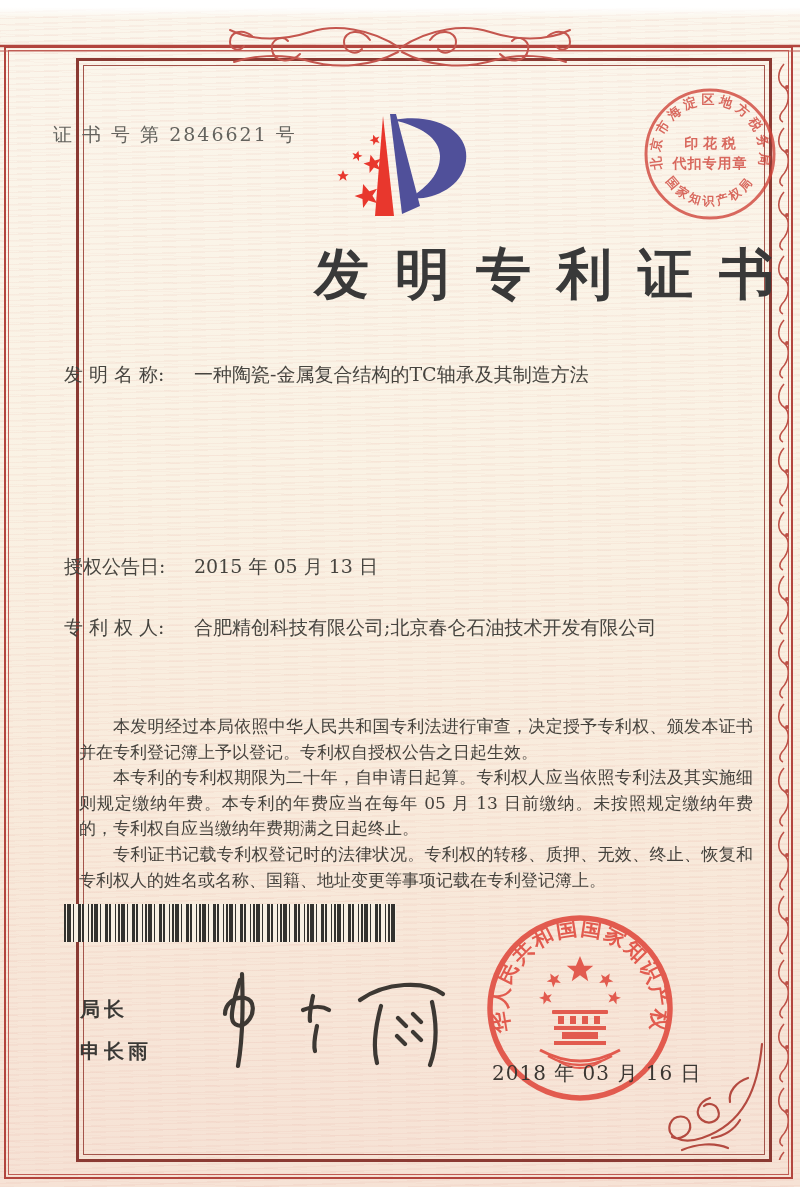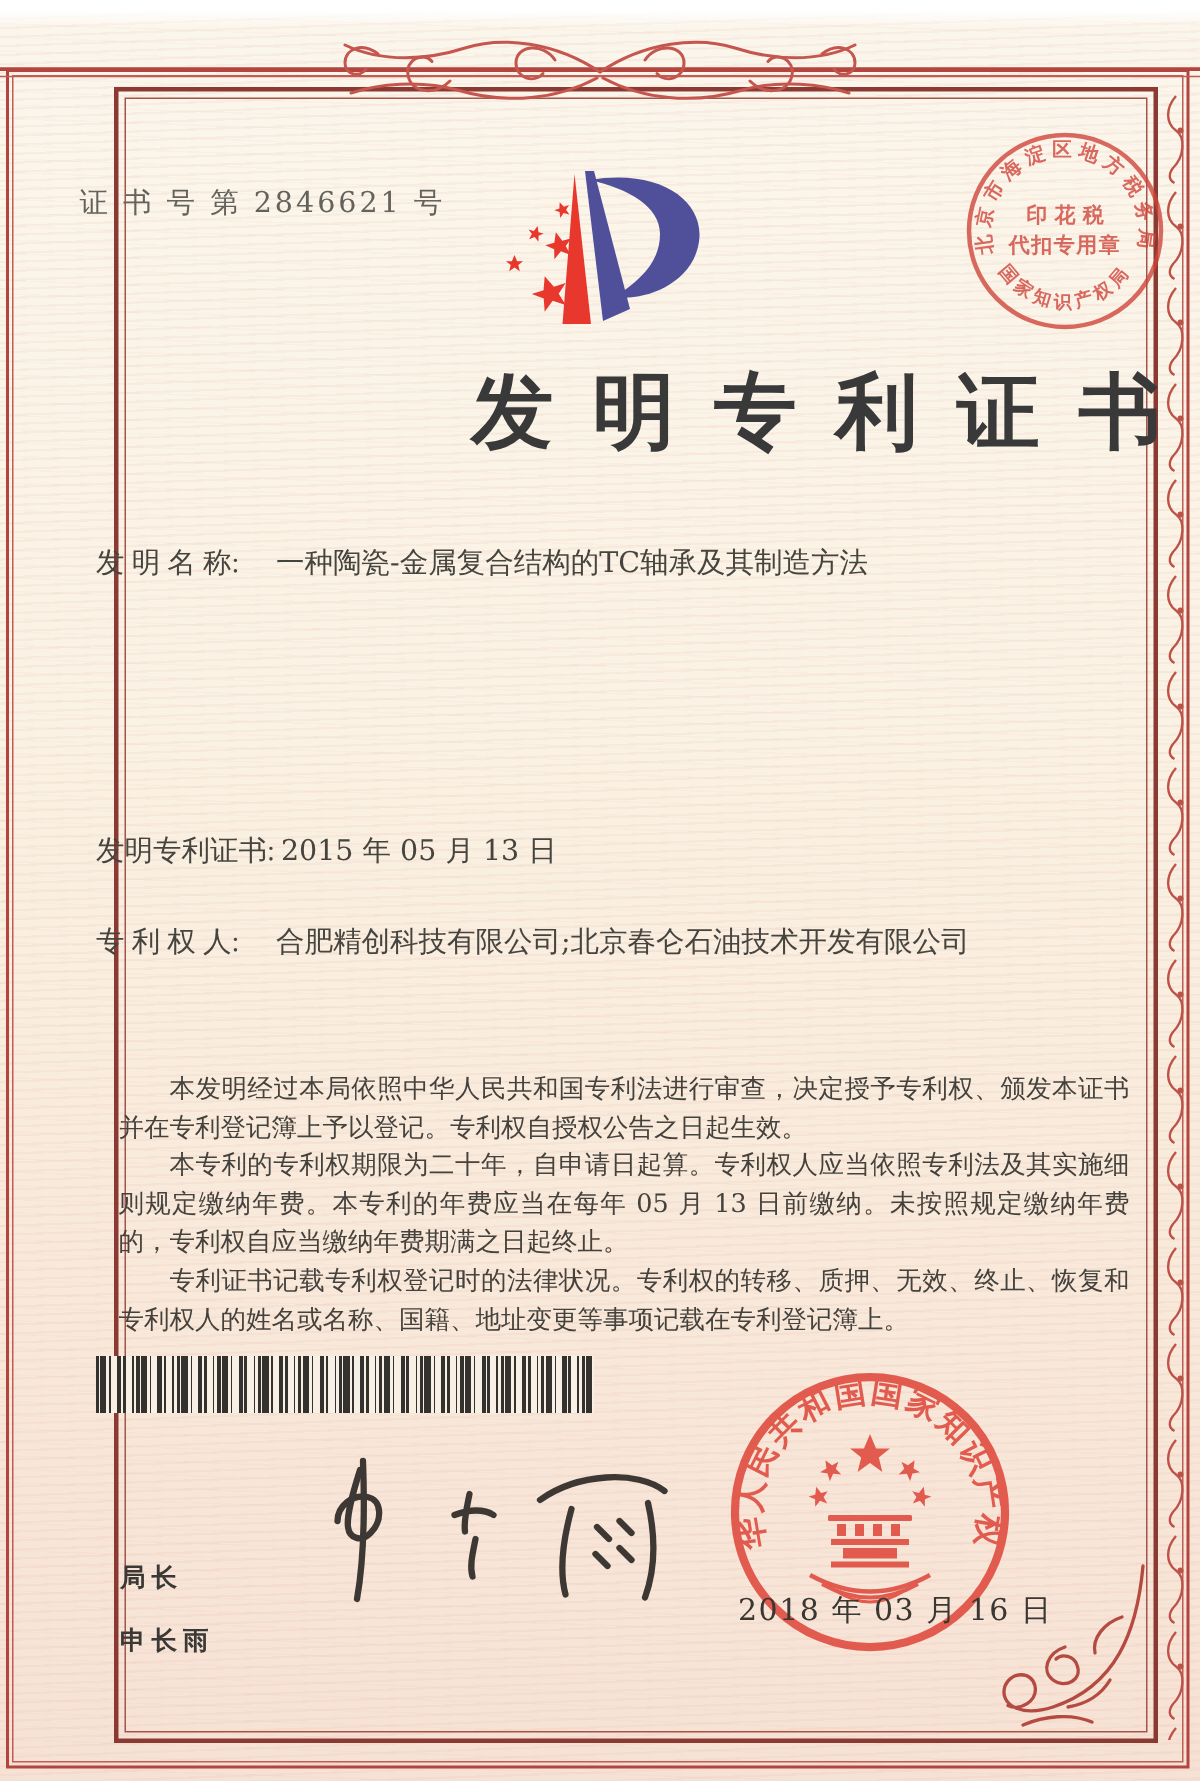--- a/index.html
+++ b/index.html
@@ -20,32 +20,32 @@
   .outer-frame::after{content:"";position:absolute;inset:2px;border:1px solid #c05c54;}
   
   .inner-frame{position:absolute;left:76px;top:58px;width:696px;height:1104px;
     border:3px solid #8b3a33;box-sizing:border-box;}
   .inner-frame::after{content:"";position:absolute;inset:4px;border:1px solid #a4544b;}
   .abs{position:absolute;}
   .cert-no{left:53px;top:122px;font-size:19px;letter-spacing:2px;color:#63625d;}
   .title{left:0;right:0;top:238px;text-align:right;font-size:55px;font-weight:600;
     letter-spacing:26px;text-indent:26px;color:#393939;}
   .field{left:64px;font-size:19px;color:#46443f;white-space:nowrap;}
-  .flabel{display:inline-block;min-width:116px;font-family:Liberation Serif, serif;}
-  .fvalue{margin-left:4px;}
+  .flabel{display:inline-block;min-width:116px;}
+  .fvalue{margin-left:14px;}
   .bodytext{left:79px;top:714px;width:674px;font-size:17px;line-height:25.6px;
     text-align:justify;color:#45423d;}
   .bodytext p{margin:0;text-indent:2em;}
   .barcode{left:64px;top:904px;width:332px;height:38px;
     background:repeating-linear-gradient(90deg,
       #33322f 0 2px,#f8f0e4 2px 3px,#33322f 3px 7px,#f8f0e4 7px 9px,
       #33322f 9px 10px,#f8f0e4 10px 14px,#33322f 14px 17px,#f8f0e4 17px 18px,
       #33322f 18px 20px,#f8f0e4 20px 24px,#33322f 24px 25px,#f8f0e4 25px 27px);}
-  .officer{left:80px;font-size:17px;font-weight:600;color:#3b3936;
-    font-family:"DejaVu Sans","Liberation Sans",sans-serif;letter-spacing:4px;margin-top:44px;}
+  .officer{left:80px;font-size:20px;font-weight:600;color:#3b3936;
+    font-family:"DejaVu Sans","Liberation Sans",sans-serif;letter-spacing:4px;}
   .issue-date{left:492px;top:1060px;font-size:20px;letter-spacing:1px;color:#3a3632;z-index:7;}
   svg text{font-family:"DejaVu Serif","Liberation Serif",serif;}
 </style>
 </head>
 <body>
 
 <div class="page">
 
   <svg width="0" height="0" style="position:absolute">
     <defs>
@@ -125,21 +125,21 @@
     <text x="74" y="68" font-size="14" font-weight="600" fill="#cf4238" text-anchor="middle">印 花 税</text>
     <text x="74" y="88" font-size="14" font-weight="600" fill="#cf4238" text-anchor="middle" letter-spacing="1">代扣专用章</text>
   </svg>
 
   <div class="abs title">发明专利证书</div>
 
   <div class="abs field" style="top:362px">
     <span class="flabel">发 明 名 称:</span><span class="fvalue">一种陶瓷-金属复合结构的TC轴承及其制造方法</span>
   </div>
   <div class="abs field" style="top:554px">
-    <span class="flabel">发明专利证书:</span><span class="fvalue">2015 年 05 月 13 日</span>
+    <span class="flabel">授权公告日:</span><span class="fvalue">2015 年 05 月 13 日</span>
   </div>
   <div class="abs field" style="top:615px">
     <span class="flabel">专 利 权 人:</span><span class="fvalue">合肥精创科技有限公司;北京春仑石油技术开发有限公司</span>
   </div>
 
   <div class="abs bodytext">
     <p>本发明经过本局依照中华人民共和国专利法进行审查，决定授予专利权、颁发本证书并在专利登记簿上予以登记。专利权自授权公告之日起生效。</p>
     <p>本专利的专利权期限为二十年，自申请日起算。专利权人应当依照专利法及其实施细则规定缴纳年费。本专利的年费应当在每年 05 月 13 日前缴纳。未按照规定缴纳年费的，专利权自应当缴纳年费期满之日起终止。</p>
     <p>专利证书记载专利权登记时的法律状况。专利权的转移、质押、无效、终止、恢复和专利权人的姓名或名称、国籍、地址变更等事项记载在专利登记簿上。</p>
   </div>

